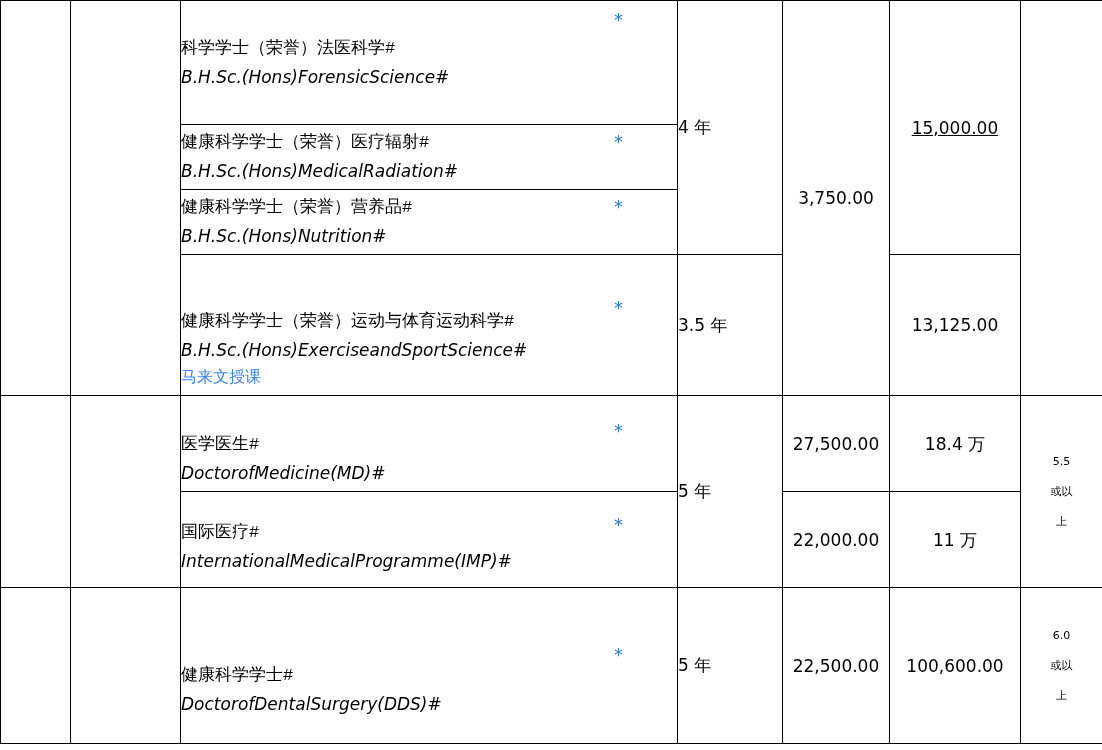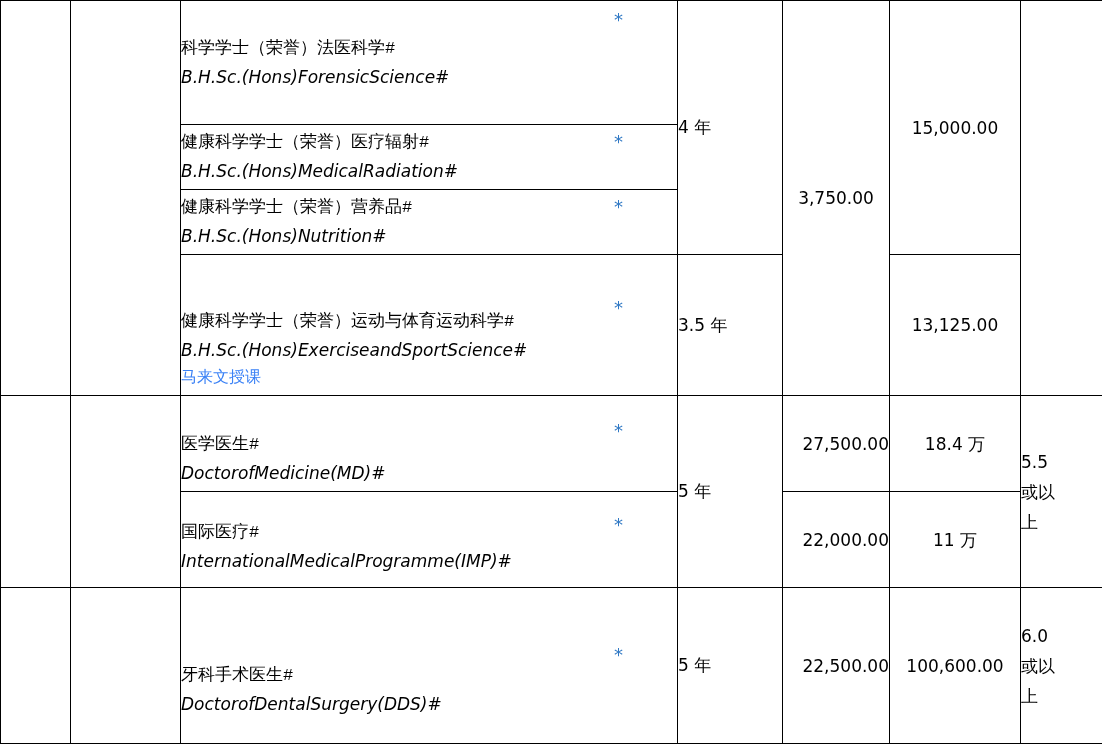--- a/index.html
+++ b/index.html
@@ -75,40 +75,41 @@
     text-align: center;
     font-size: 17px;
     line-height: 26px;
   }
   .num {
     text-align: center;
     font-size: 17px;
     line-height: 26px;
   }
   .num-left {
-    text-align: right;
+    text-align: center;
     padding-left: 6px;
     font-size: 17px;
     line-height: 26px;
   }
   .dur {
     font-size: 17px;
   }
   .top-align {
     vertical-align: top;
     padding-top: 16px;
+    text-decoration: underline;
   }
   .wrapnum {
     word-break: break-all;
   }
   .stack-line {
     display: block;
     line-height: 30px;
-    font-size: 17px;
-    text-align: left;
+    font-size: 11px;
+    text-align: center;
   }
   .empty-cell { }
 </style>
 </head>
 <body>
 
 <div class="page">
 
   <table class="fee-table">
     <colgroup>
@@ -189,21 +190,21 @@
         </td>
         <td class="num-left wrapnum">22,000.00</td>
         <td class="num">11 万</td>
       </tr>
 
       <tr>
         <td class="empty-cell"></td>
         <td class="empty-cell"></td>
         <td class="prog-cell" style="height:155px;">
           <span class="star" style="top:58px;">*</span>
-          <div class="cn" style="margin-top:48px;">牙科手术医生#</div>
+          <div class="cn" style="margin-top:48px;">健康科学学士#</div>
           <div class="en">DoctorofDentalSurgery(DDS)#</div>
         </td>
         <td class="dur">5 年</td>
         <td class="num-left wrapnum">22,500.00</td>
         <td class="num">100,600.00</td>
         <td class="center">
           <span class="stack-line">6.0</span>
           <span class="stack-line">或以</span>
           <span class="stack-line">上</span>
         </td>

